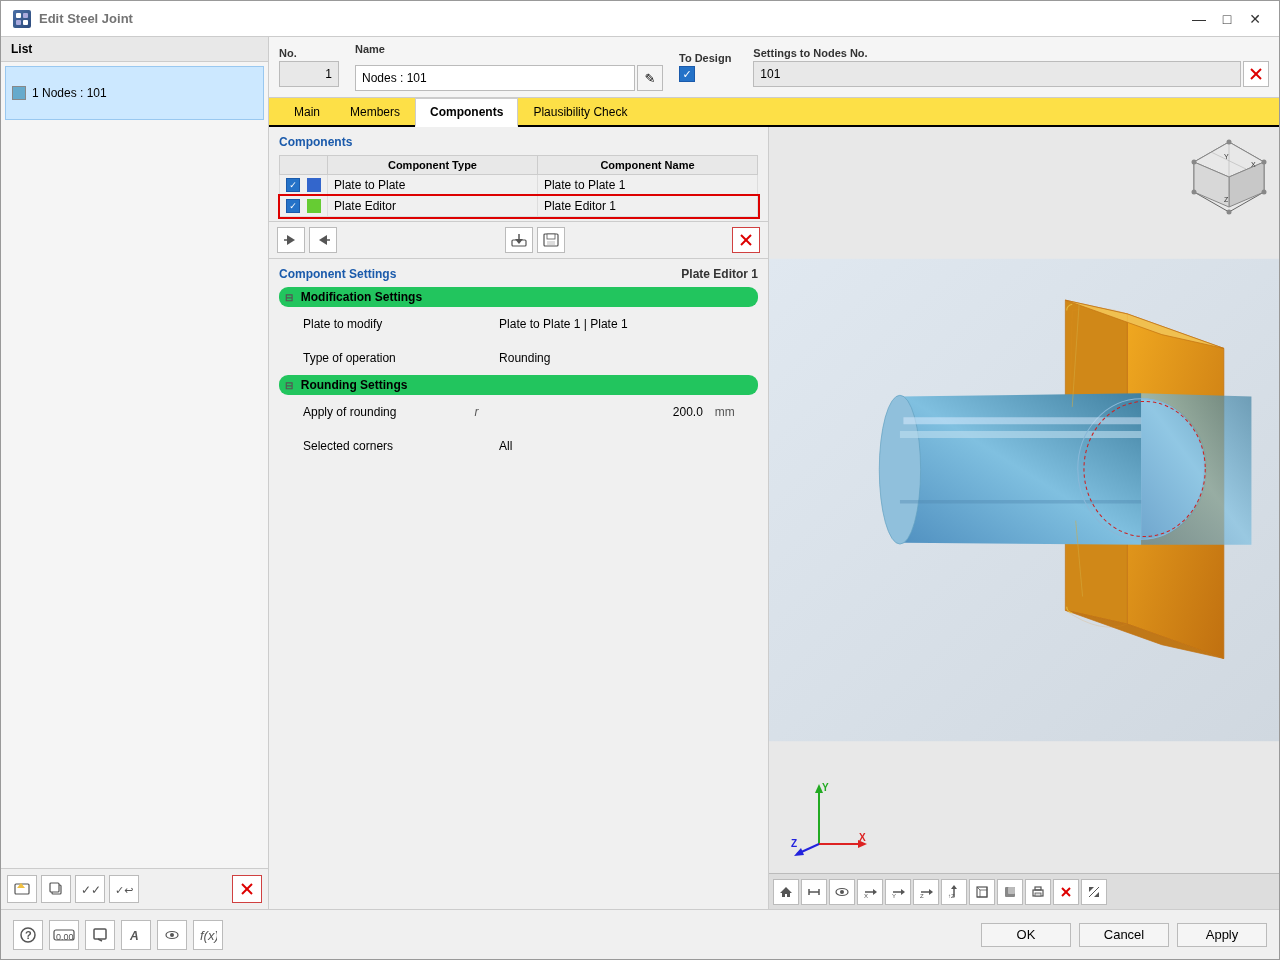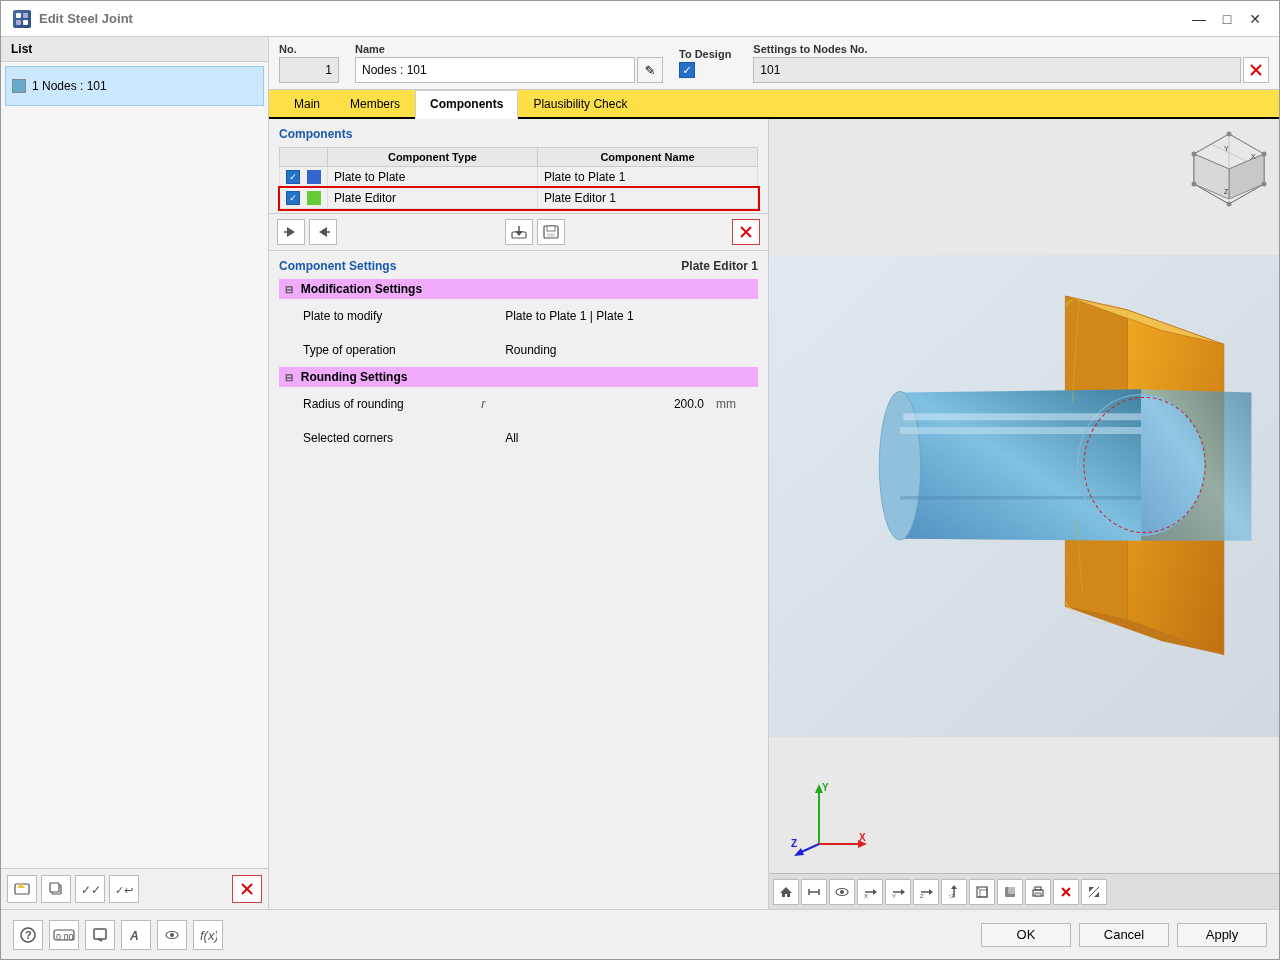--- a/index.html
+++ b/index.html
@@ -89,21 +89,21 @@
     }
     .list-area {
       flex: 1;
       padding: 4px;
       overflow-y: auto;
     }
     .list-item {
       display: flex;
       align-items: center;
       gap: 6px;
-      padding: 12px 6px;
+      padding: 19px 6px;
       cursor: pointer;
       background: #cce8ff;
       border: 1px solid #99c8f0;
     }
     .list-item-color {
       width: 14px;
       height: 14px;
       background: #6ac;
       border: 1px solid #888;
     }
@@ -167,20 +167,21 @@
       padding: 2px 6px;
       font-size: 12px;
       height: 26px;
     }
     .field-input-narrow { width: 60px; }
     .field-input-wide { width: 280px; }
     .field-with-btn {
       display: flex;
       gap: 2px;
       align-items: center;
+      margin-top: 8px;
     }
     .field-btn {
       width: 26px;
       height: 26px;
       border: 1px solid #bbb;
       background: #f5f5f5;
       cursor: pointer;
       display: flex;
       align-items: center;
       justify-content: center;
@@ -380,23 +381,24 @@
     .settings-table {
       width: 100%;
       border-collapse: collapse;
     }
     .settings-table td {
       padding: 10px 6px;
       font-size: 12px;
       vertical-align: middle;
     }
     .settings-group-row td {
-      background: #f0abfc;
+      background: #22c55e;
       font-weight: 600;
       padding: 3px 6px;
+      border-radius: 9px;
     }
     .settings-collapse-icon {
       color: #555;
       font-size: 10px;
       margin-right: 4px;
     }
 
     
     .viewport {
       flex: 1;
@@ -709,21 +711,21 @@
                   <td></td>
                 </tr>
 
                 <tr class="settings-group-row">
                   <td colspan="4">
                     <span class="settings-collapse-icon">⊟</span>
                     <span>Rounding Settings</span>
                   </td>
                 </tr>
                 <tr>
-                  <td style="padding-left:24px;">Radius of rounding</td>
+                  <td style="padding-left:24px;">Apply of rounding</td>
                   <td style="font-style:italic; color:#555;">r</td>
                   <td style="text-align:right;">200.0</td>
                   <td style="color:#555;">mm</td>
                 </tr>
                 <tr>
                   <td style="padding-left:24px;">Selected corners</td>
                   <td></td>
                   <td>All</td>
                   <td></td>
                 </tr>

